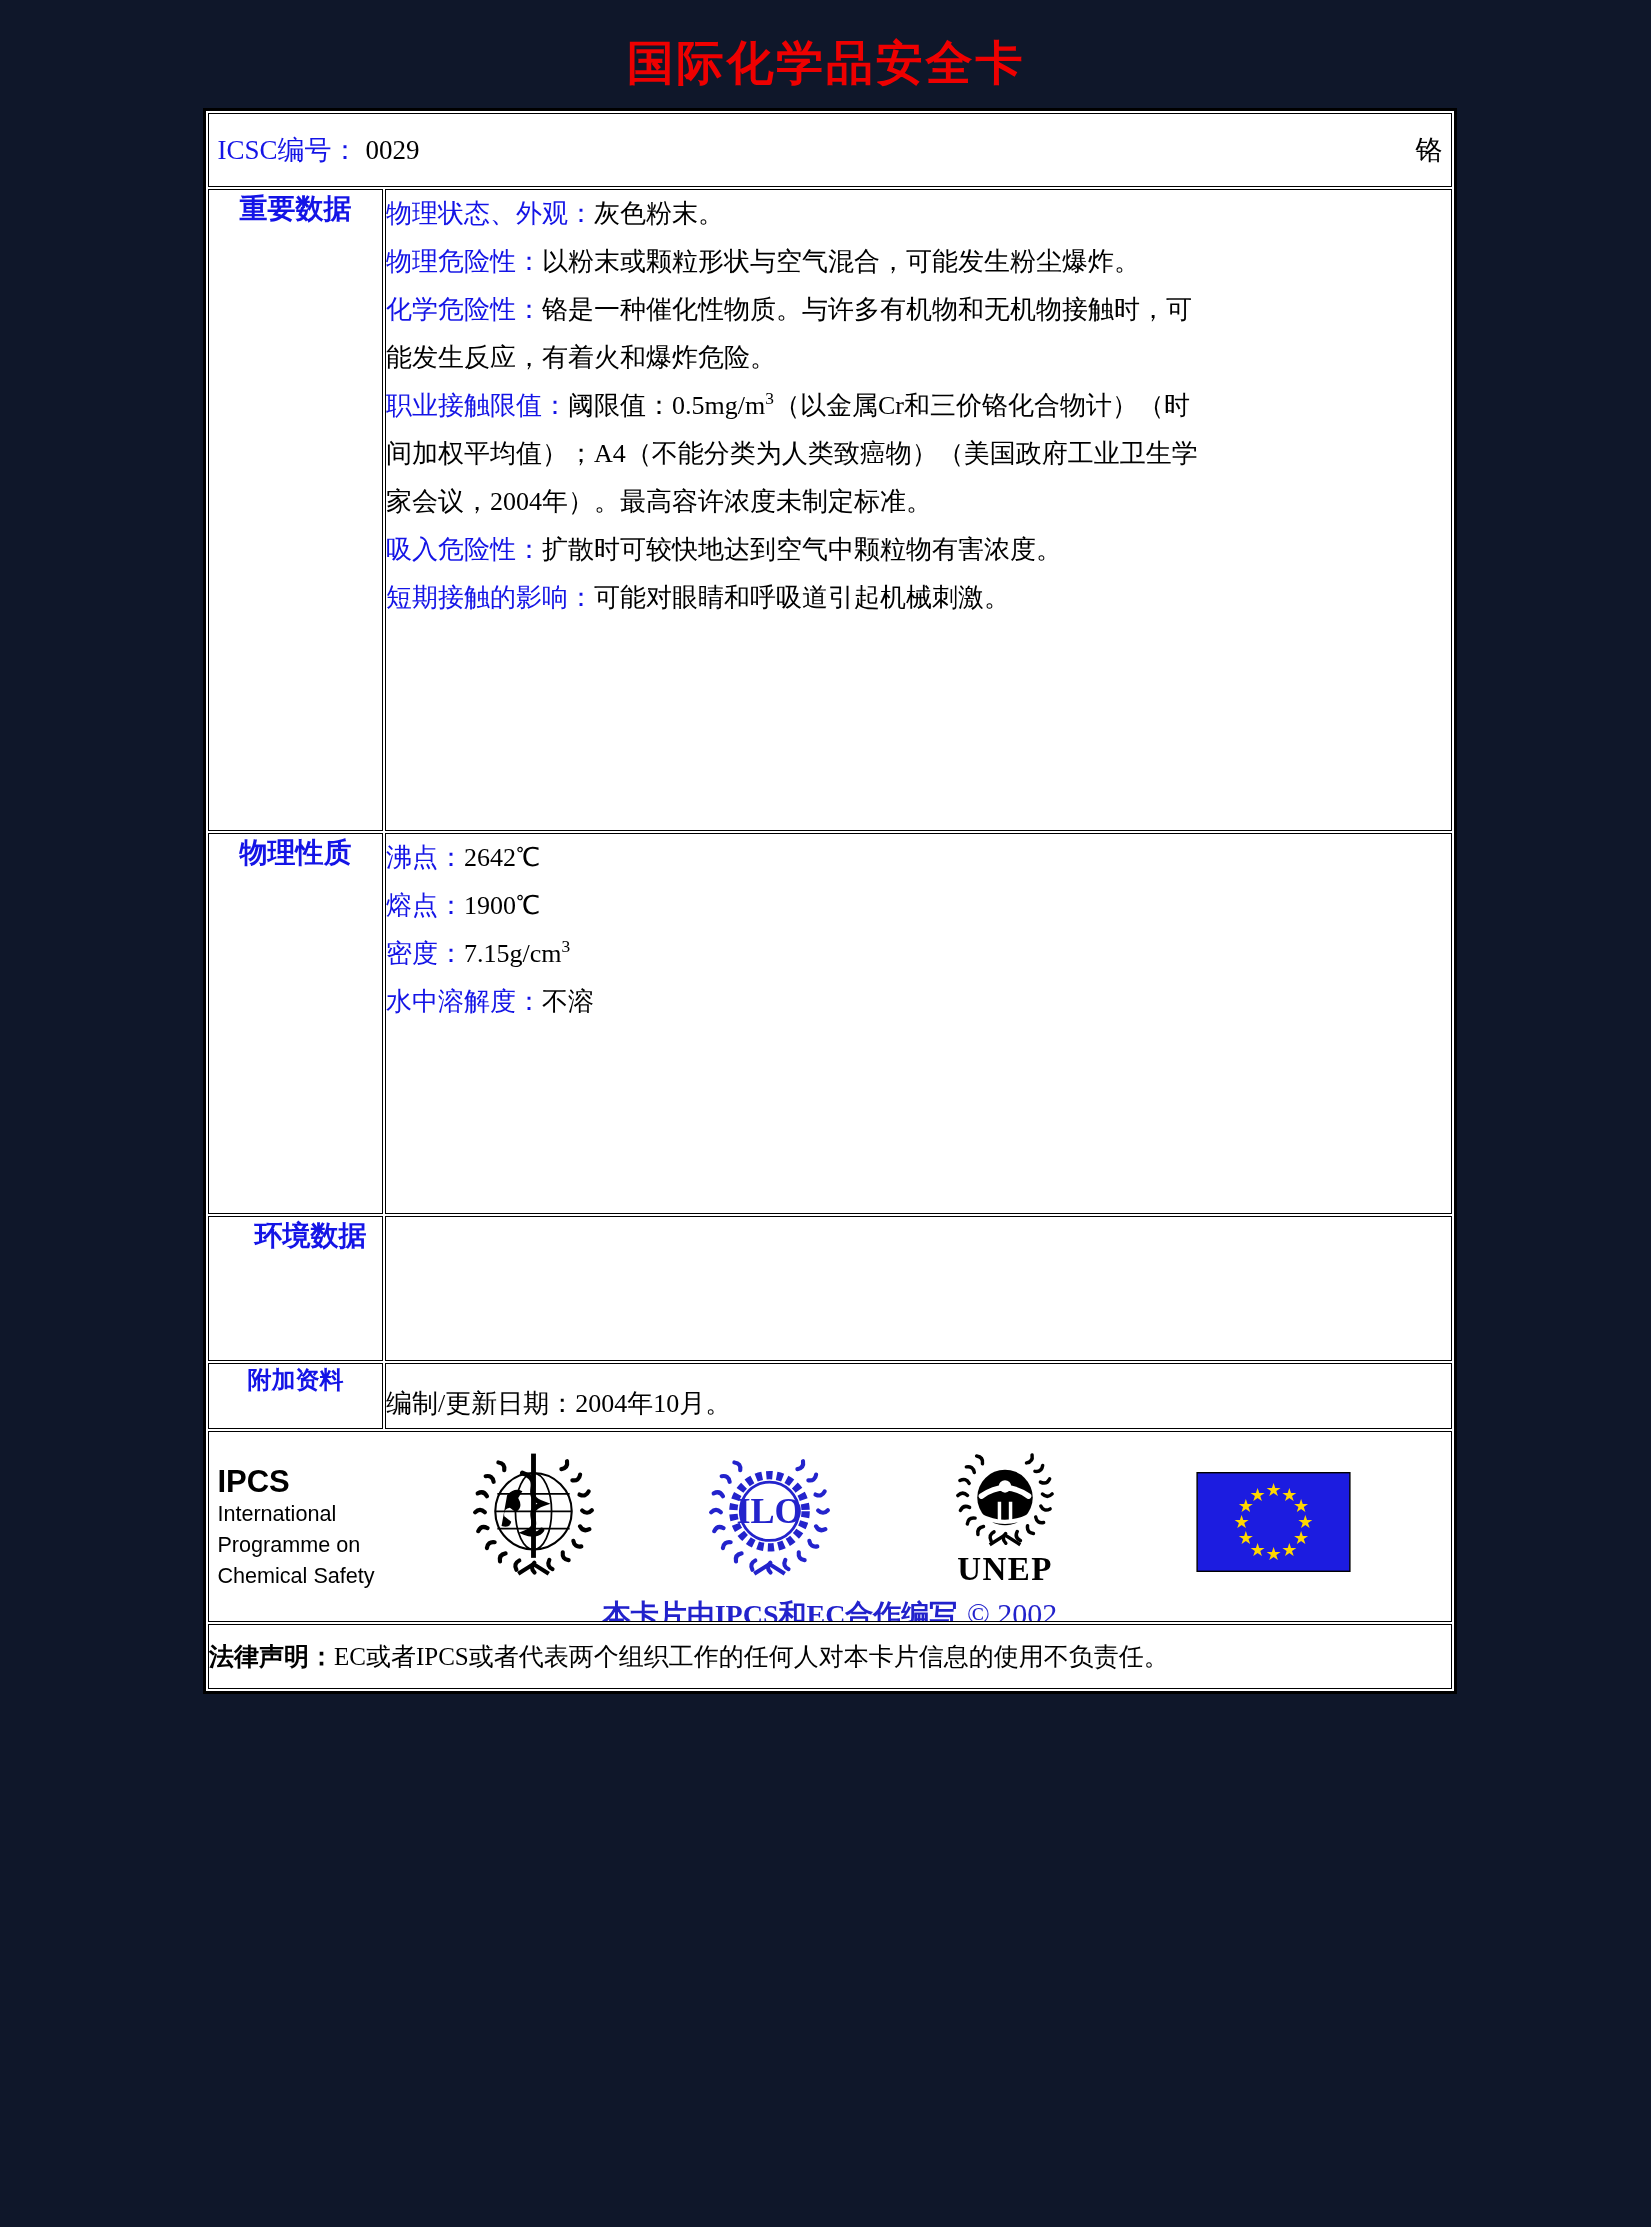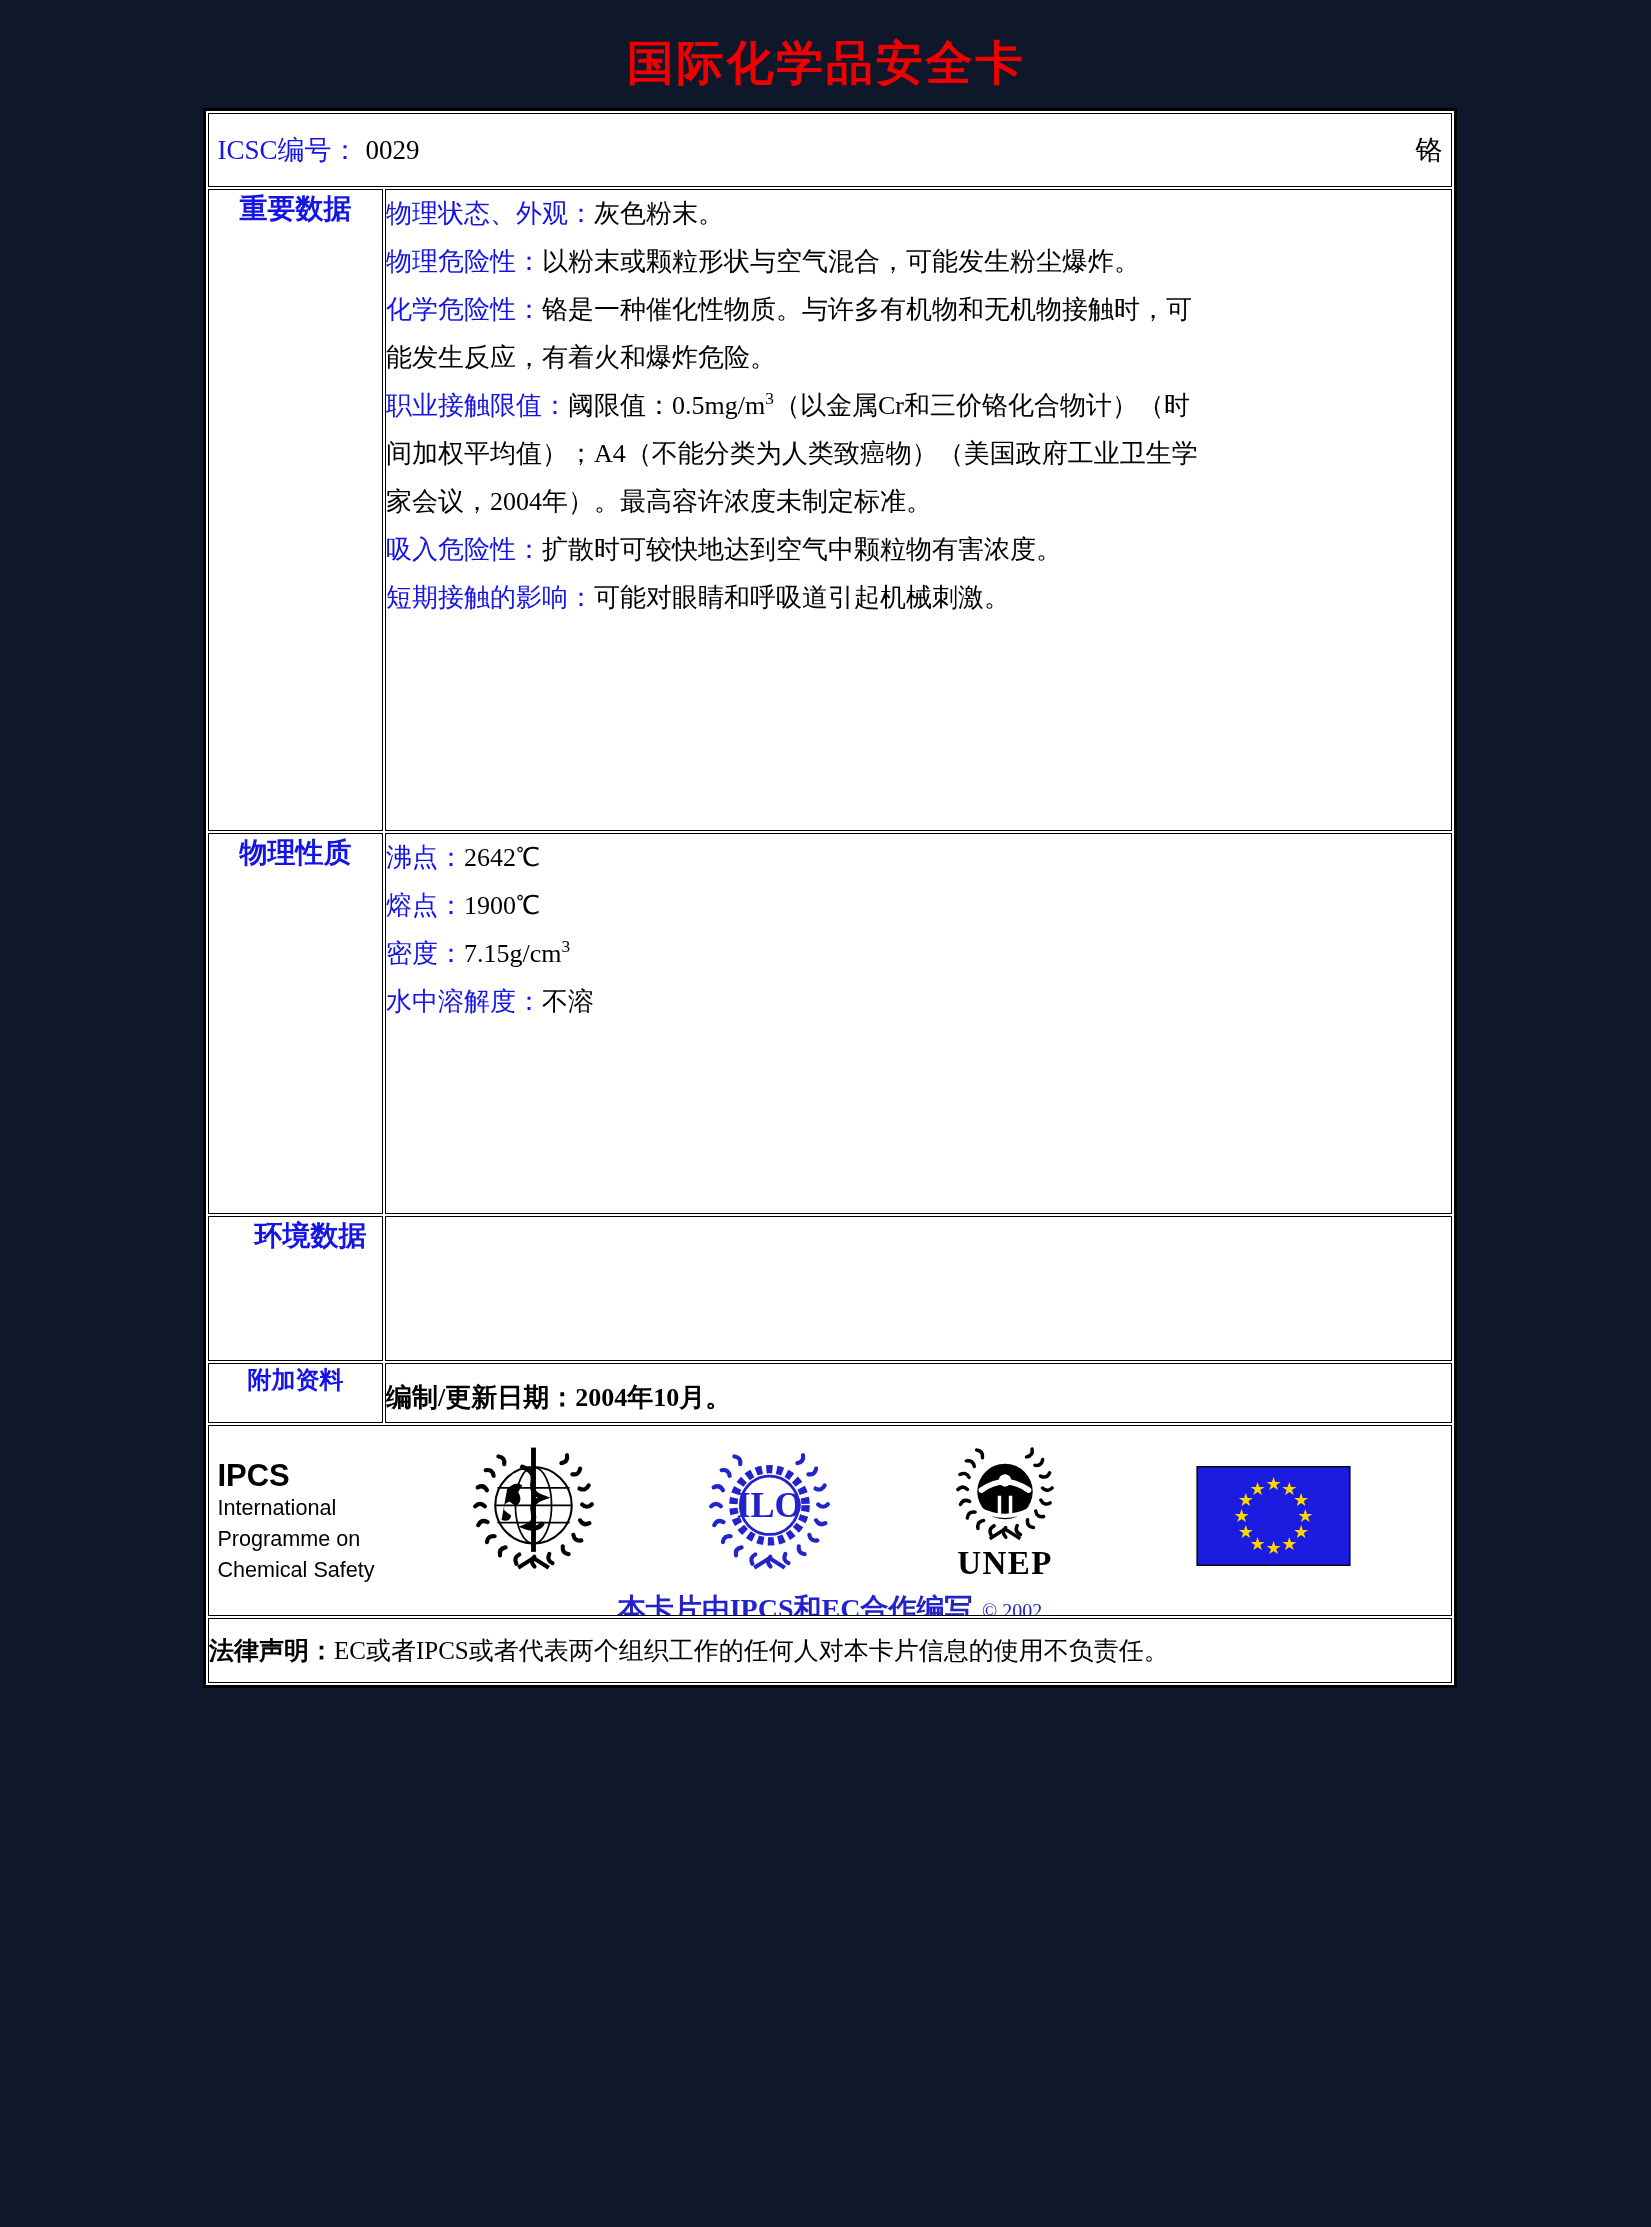--- a/index.html
+++ b/index.html
@@ -36,21 +36,21 @@
   .icsc-left .num { color:#000; padding-left:7px; }
   .chem-name { color:#000; font-size:27px; }
   .logos-cell { position:relative; }
   .ipcs-block { position:absolute; left:8.4px; top:33px; font-family:"Liberation Sans", sans-serif; }
   .ipcs-acronym { font-size:31px; font-weight:bold; line-height:33px; }
   .ipcs-line { font-size:21.6px; line-height:31px; }
   .logo { position:absolute; }
   .unep-wordmark { font-family:"Liberation Serif", serif; font-weight:bold; font-size:33px; text-align:center; letter-spacing:1.4px; margin-top:-4.2px; }
   .caption-row { position:absolute; left:0; top:164px; width:100%; text-align:center; color:#2222cc; }
   .caption-main { font-size:28px; font-weight:bold; }
-  .caption-copy { font-size:20px; font-weight:normal; padding-left:9.7px; }
+  .caption-copy { font-size:30px; font-weight:normal; padding-left:9.7px; }
   .legal-cell { vertical-align:middle !important; padding:0 8.4px; }
   .legal-line { font-size:25px; line-height:33px; }
   .legal-line .legal-lbl { font-weight:bold; }
 </style>
 </head>
 <body>
 
 <div class="page">
 
   <div class="doc-title">国际化学品安全卡</div>
@@ -100,21 +100,21 @@
       </tr>
 
       <tr>
         <td class="label-cell" style="height:143px;padding-left:30px;">环境数据</td>
         <td class="content-cell"></td>
       </tr>
 
 
       <tr>
         <td class="label-cell" style="height:42px; font-size:24px;">附加资料</td>
-        <td class="content-cell" style="padding-top:10px; vertical-align:middle;font-weight:bold;">
+        <td class="content-cell" style="padding-top:16px; vertical-align:middle;">
               <div class="line"><span class="txt">编制/更新日期：2004年10月。</span></div>
             </td>
       </tr>
 
       <tr>
         <td colspan="2" class="logos-cell" style="height:189px;">
           <div class="ipcs-block">
             <div class="ipcs-acronym">IPCS</div>
             <div class="ipcs-line">International</div>
             <div class="ipcs-line">Programme on</div>

